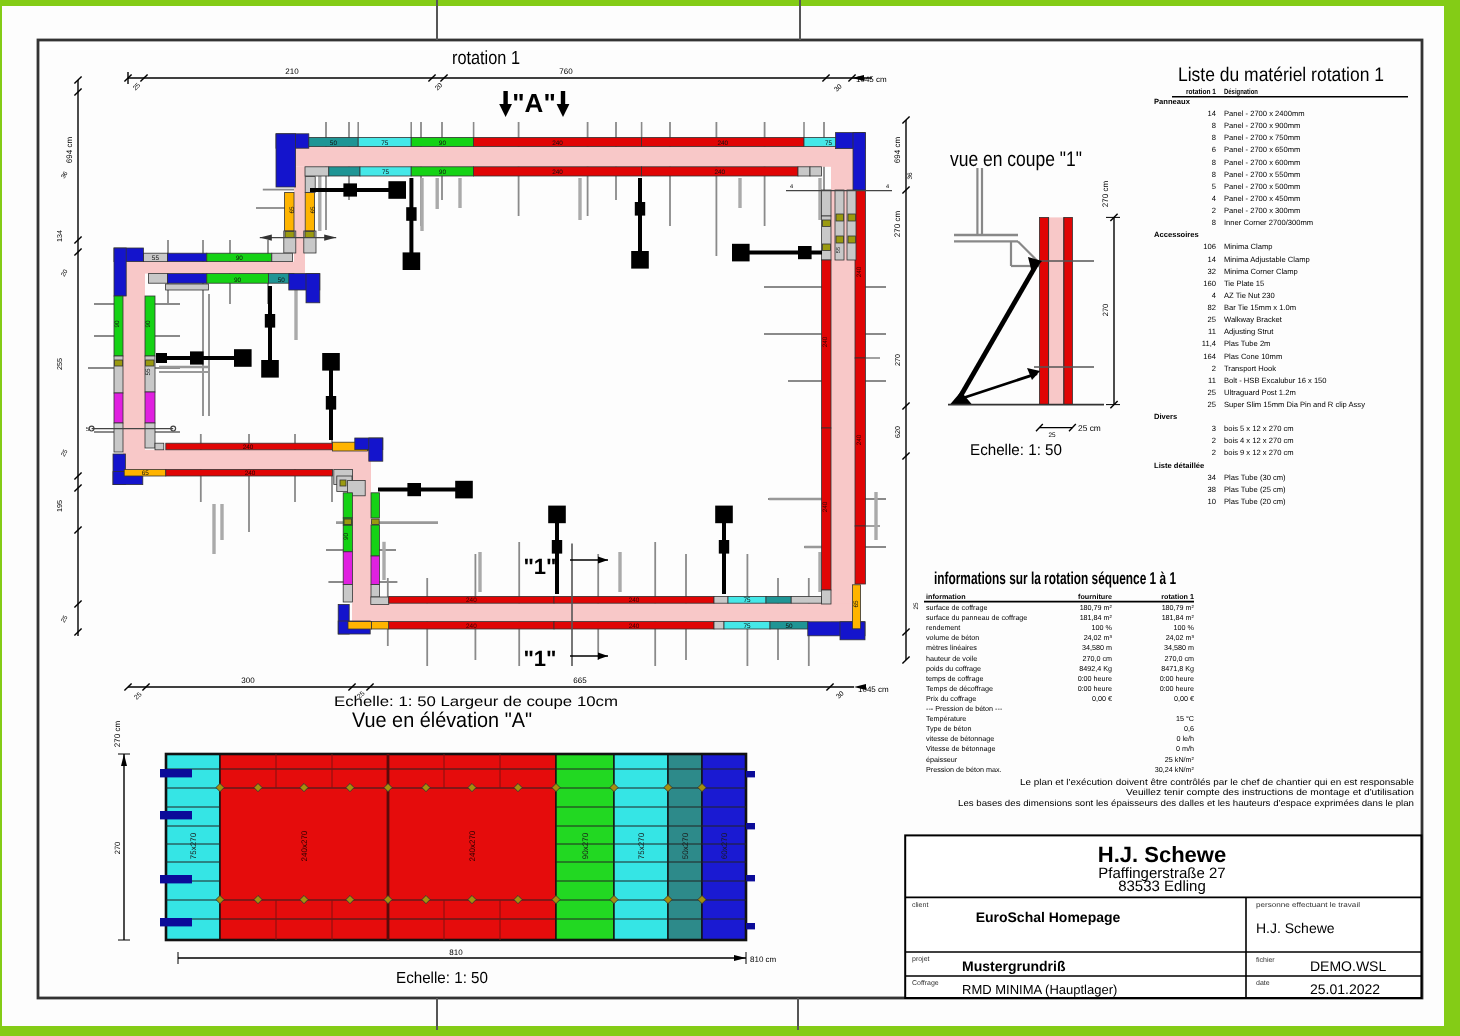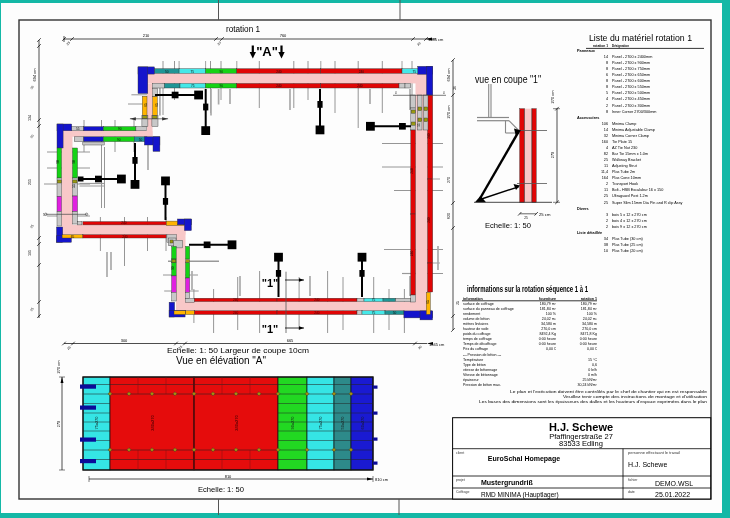--- a/index.html
+++ b/index.html
@@ -1,16 +1,16 @@
 <!DOCTYPE html>
 <html><head>
 <meta charset="utf-8">
 <style>
   html,body{margin:0;padding:0;background:#ececec;}
-  .page{position:relative;width:730px;height:518px;background:#14b8a6;overflow:hidden;
+  .page{position:relative;width:730px;height:518px;background:#84cc16;overflow:hidden;
         font-family:"Liberation Sans", sans-serif;}
   svg{position:absolute;top:0;left:0;}
   text{font-family:"Liberation Sans", sans-serif;fill:#000;}
 </style>
 </head>
 <body>
 <div class="page">
 <svg width="730" height="518" viewBox="0 0 730 518">
 
 <rect x="1" y="3" width="721" height="510" fill="#fdfdfd"></rect>

